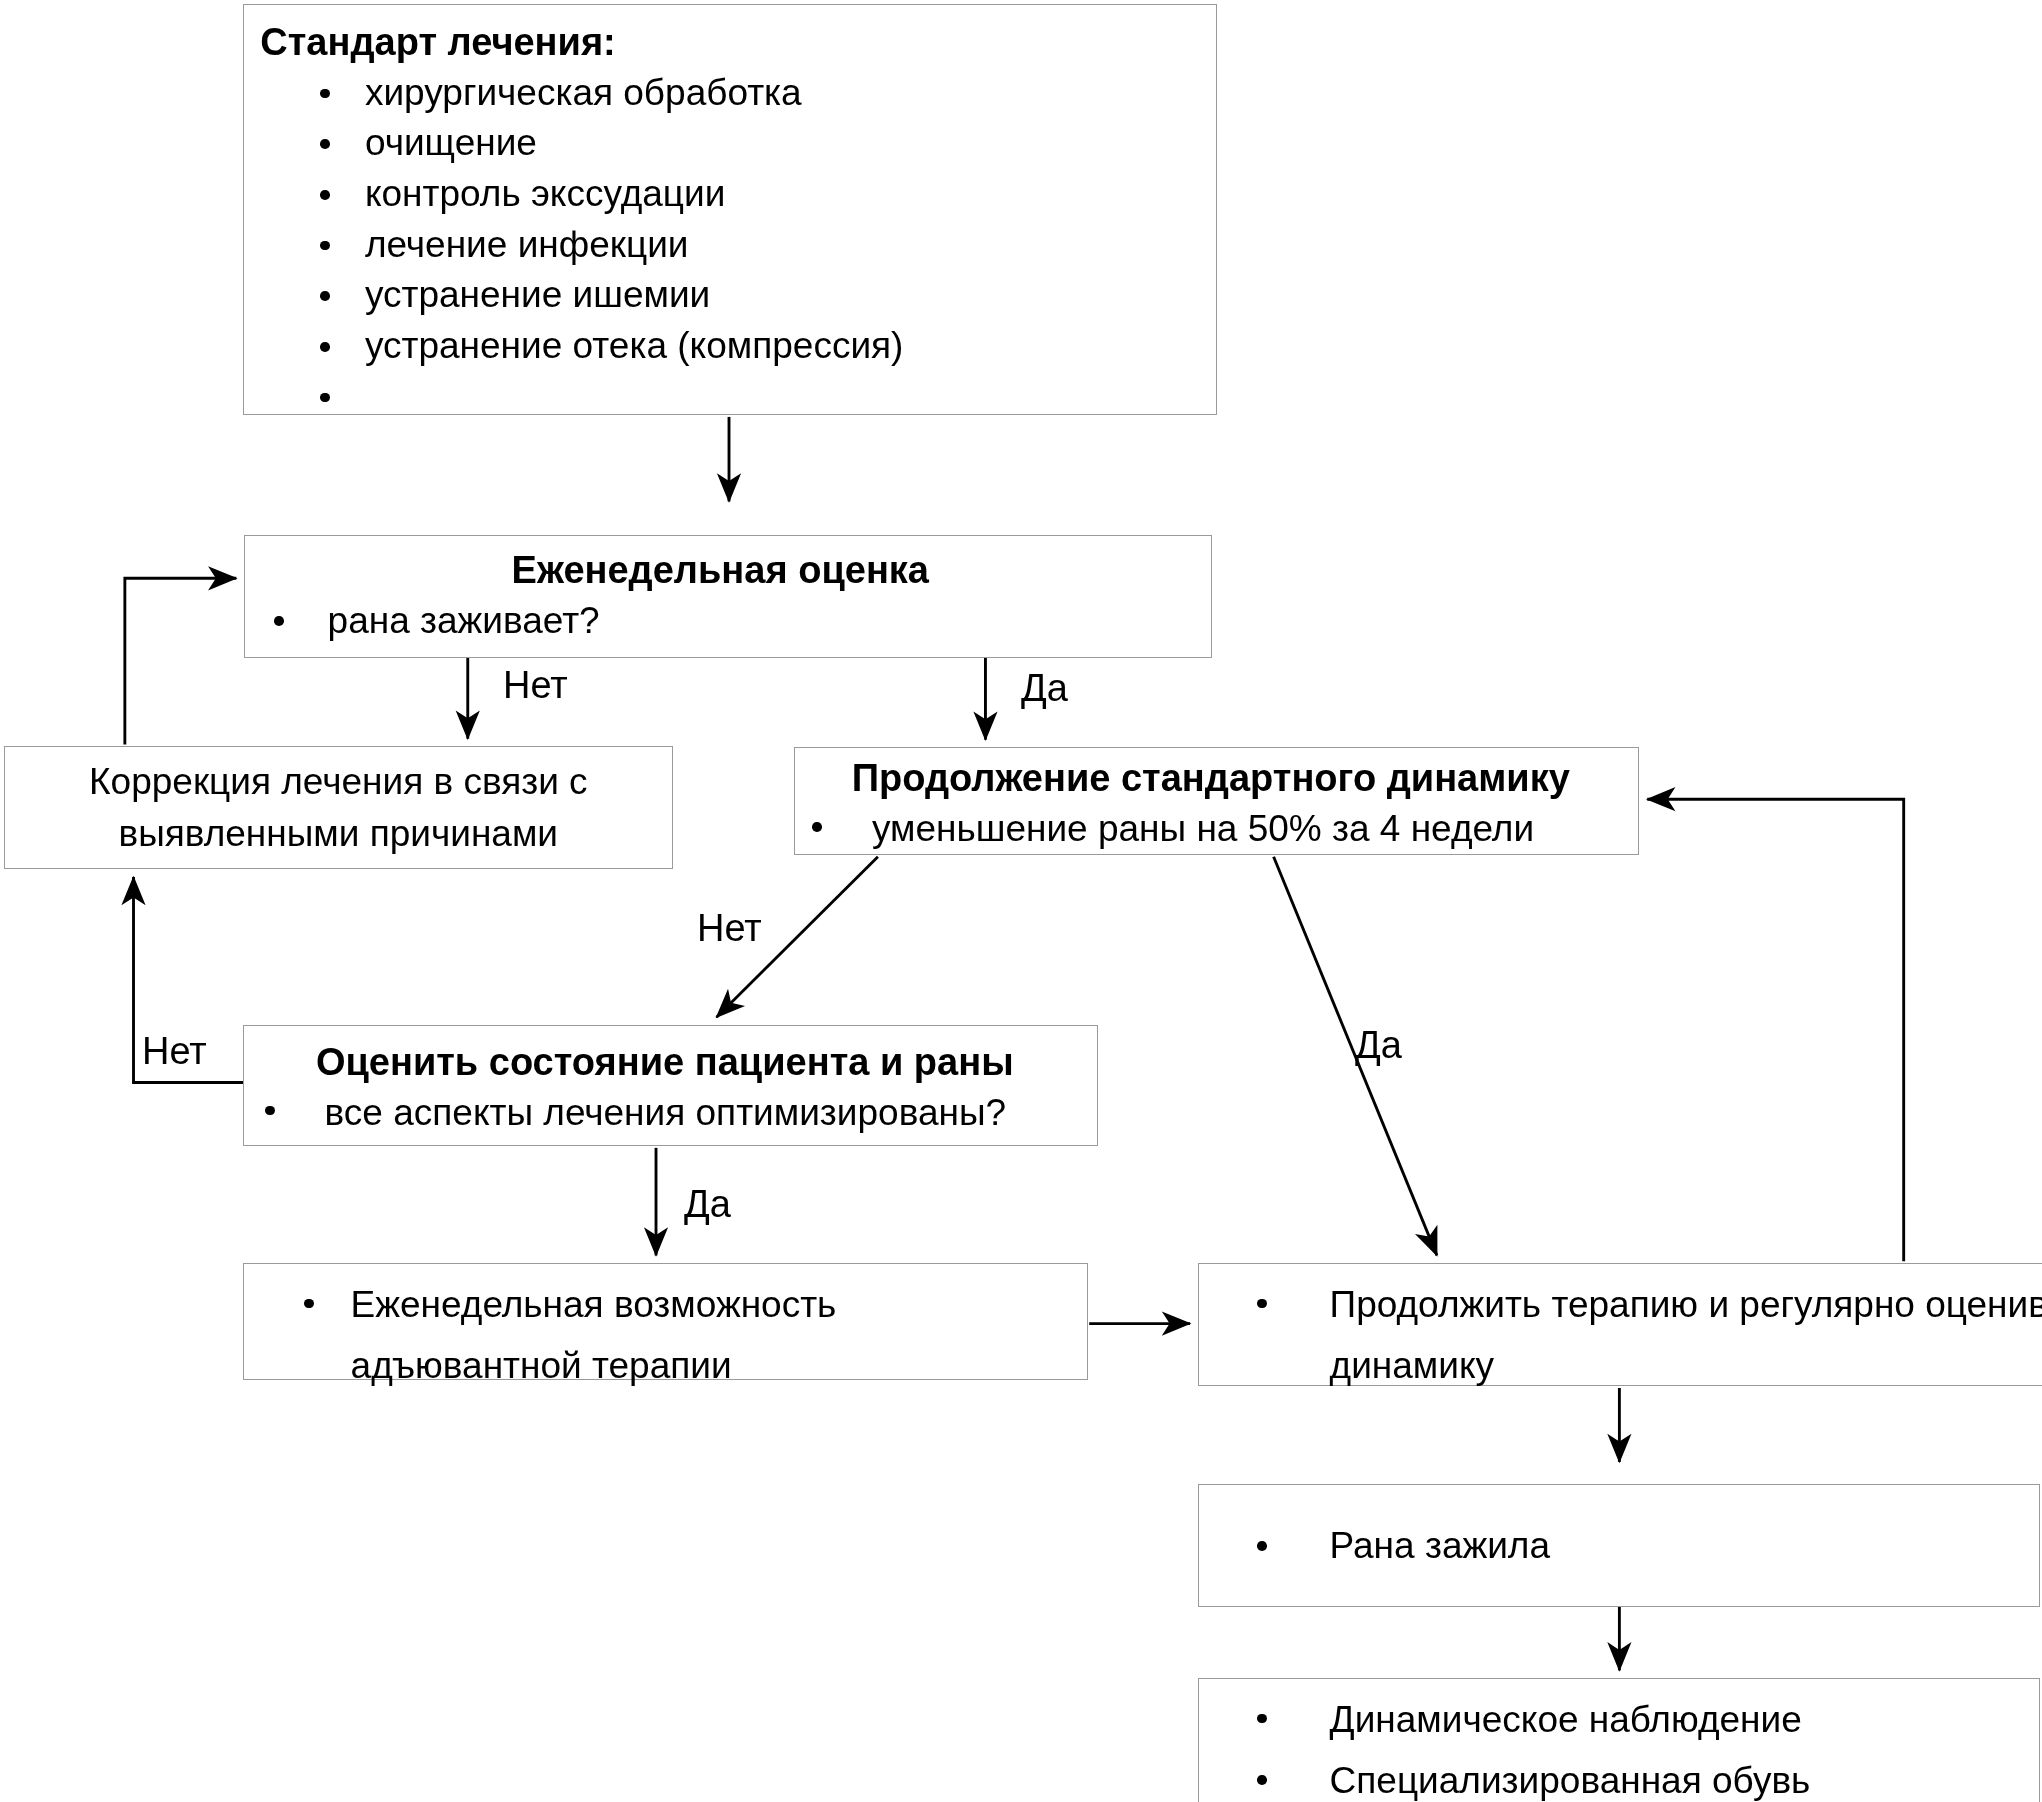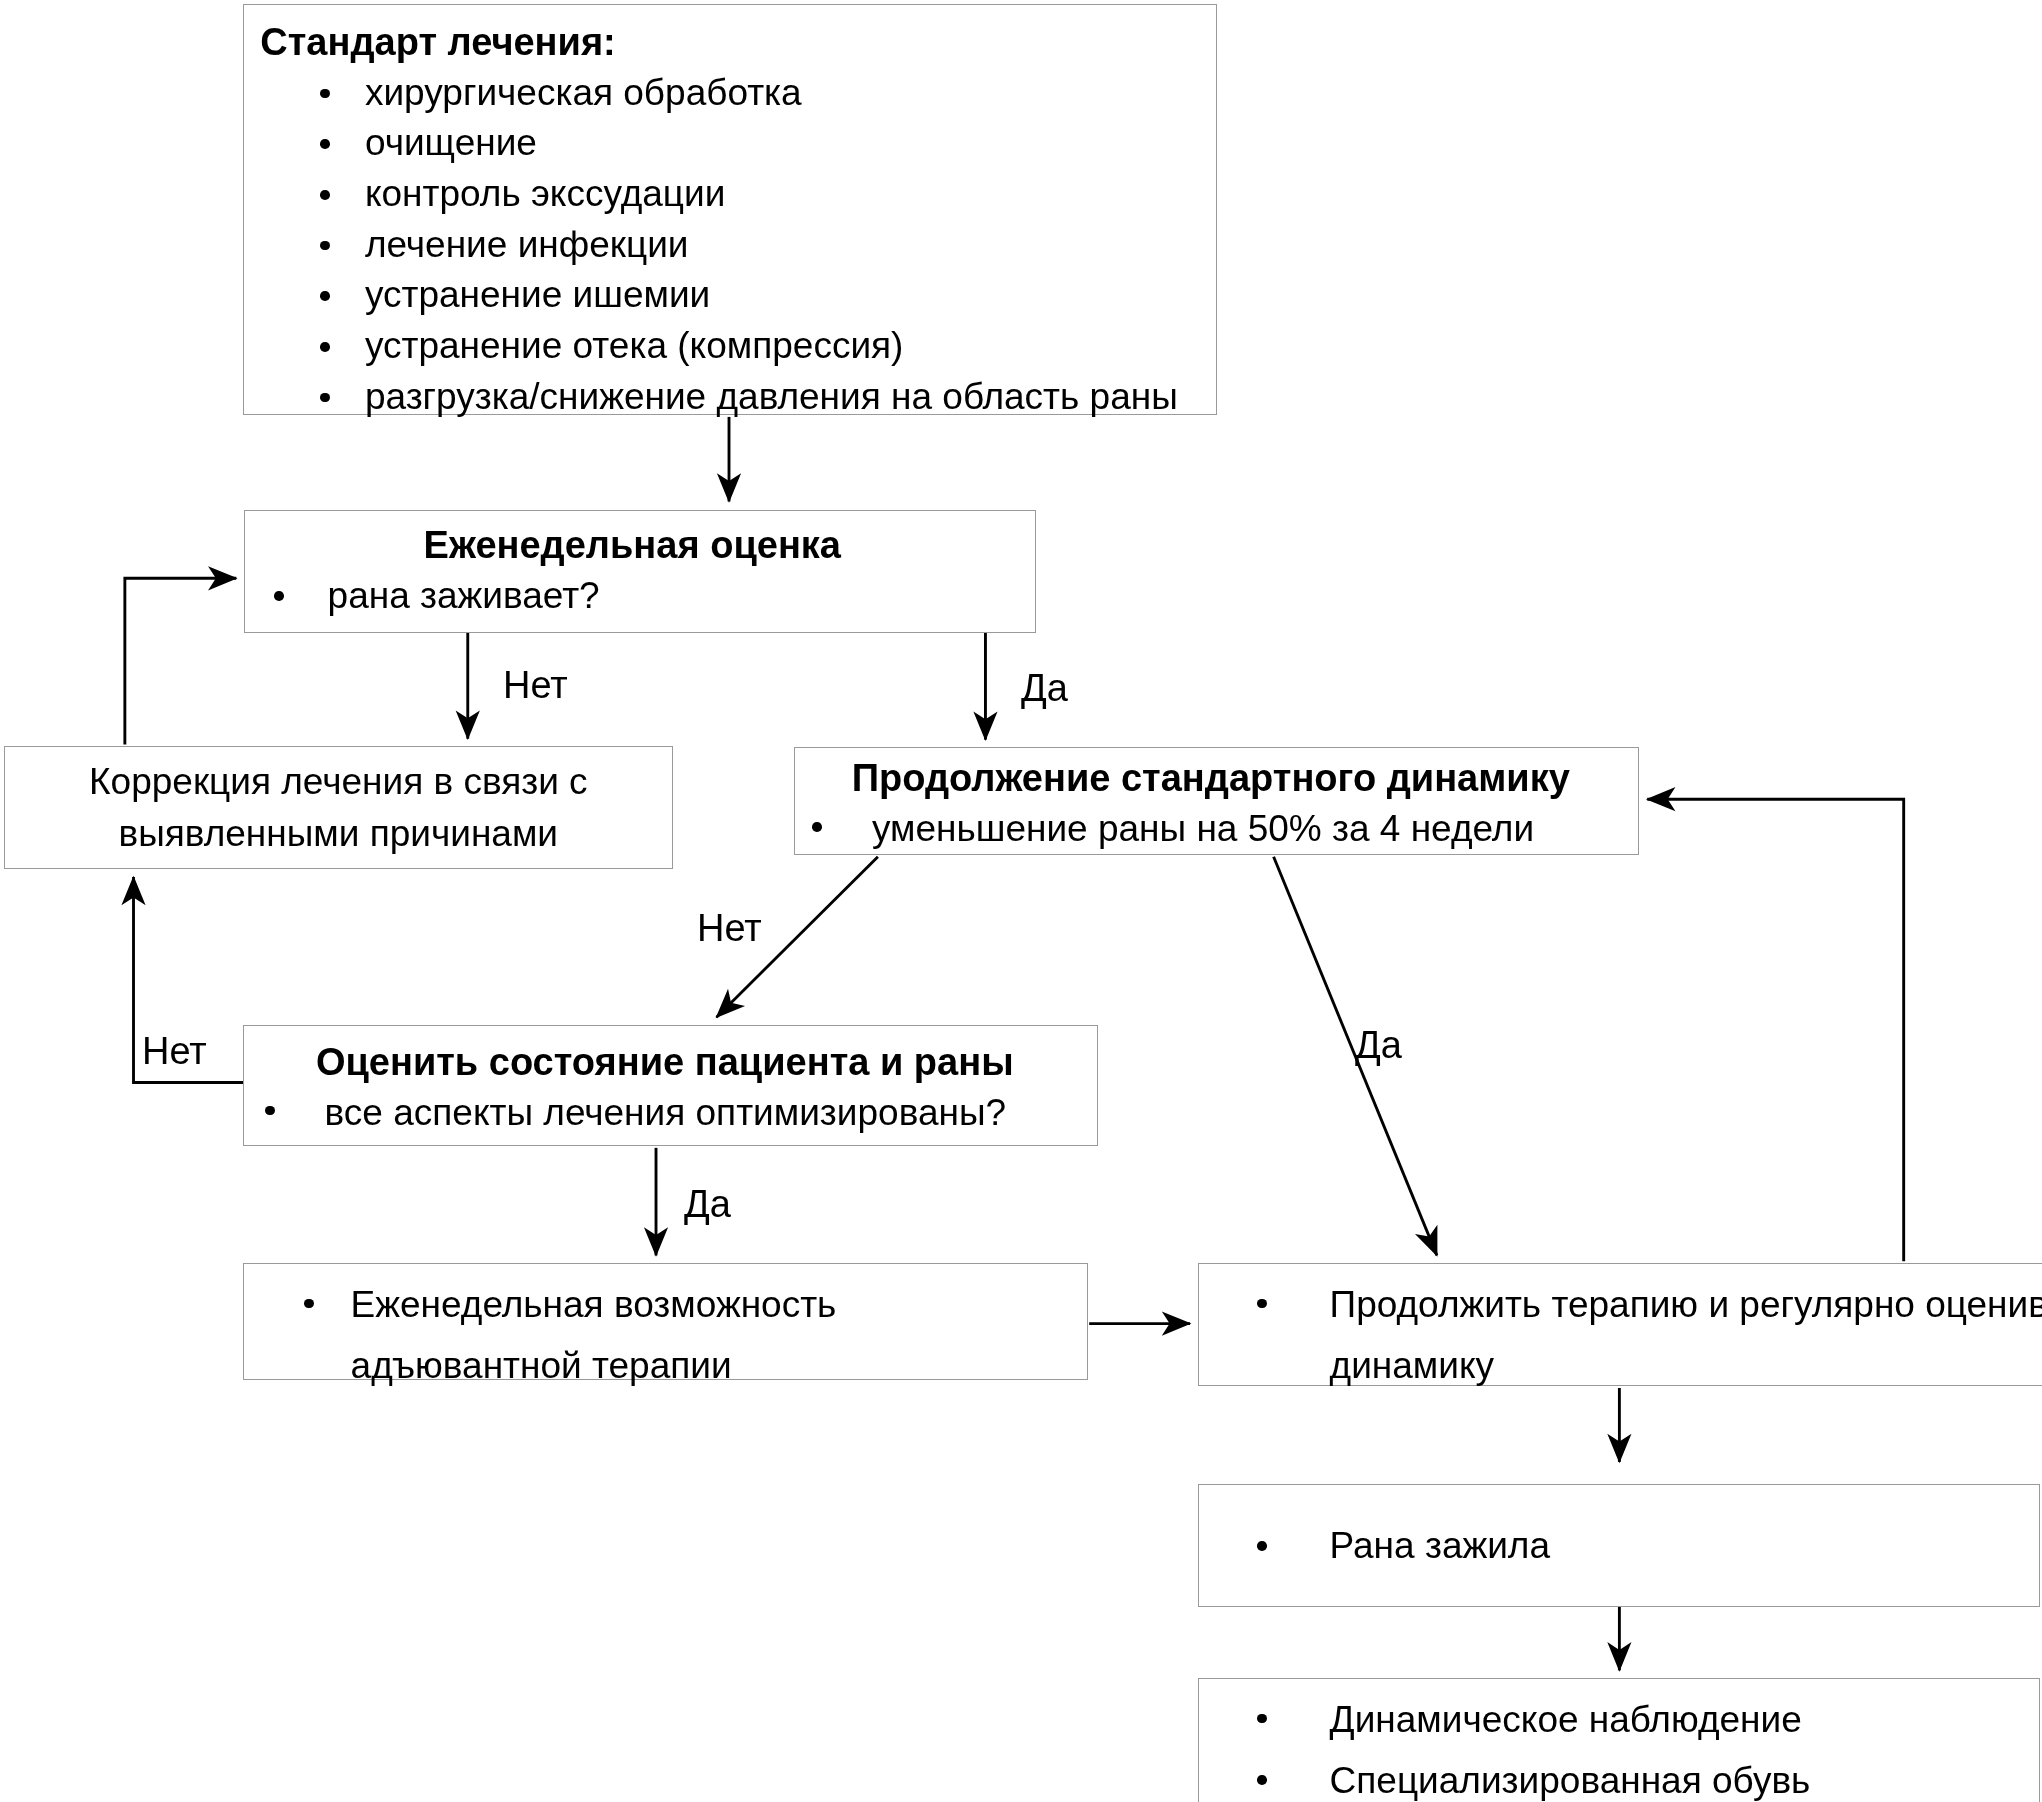--- a/index.html
+++ b/index.html
@@ -103,25 +103,24 @@
     <div class="row">
       <span class="dot"></span>
       <span>устранение ишемии</span>
     </div>
     <div class="row">
       <span class="dot"></span>
       <span>устранение отека (компрессия)</span>
     </div>
     <div class="row">
       <span class="dot"></span>
-      <span>разгрузка/снижение давления на область раны</span>
     </div>
   </div>
 
-  <div class="box b-weekly" style="left:244px;top:510px;width:792px;height:123px;">
+  <div class="box b-weekly" style="left:244px;top:535px;width:968px;height:123px;">
     <div class="btitle tcenter">Еженедельная оценка</div>
     <div class="row lh-tight">
       <span class="dot"></span>
       <span>рана заживает?</span>
     </div>
   </div>
 
   <div class="box b-correction" style="left:3.8px;top:746px;width:669px;height:123px;">
     <span>Коррекция лечения в связи с выявленными причинами</span>
   </div>

